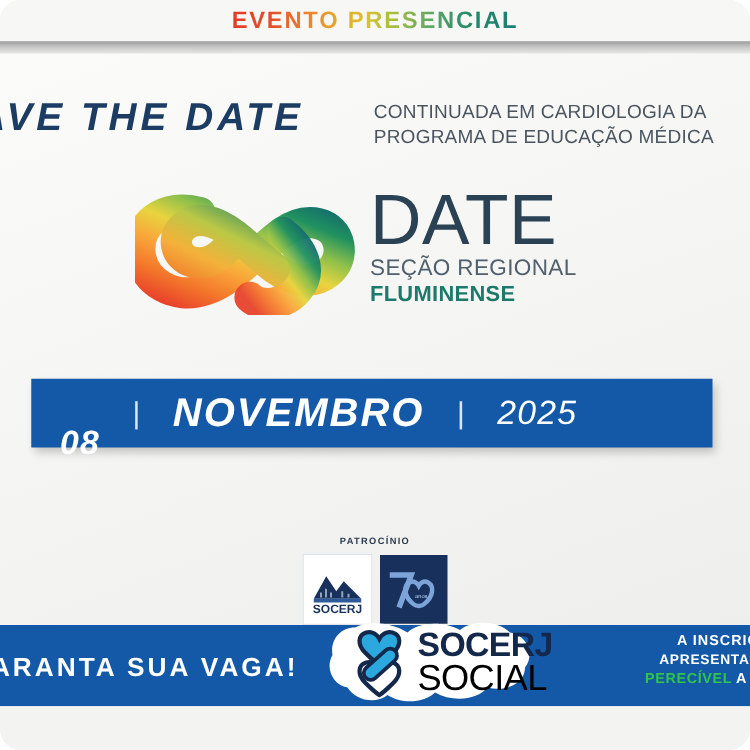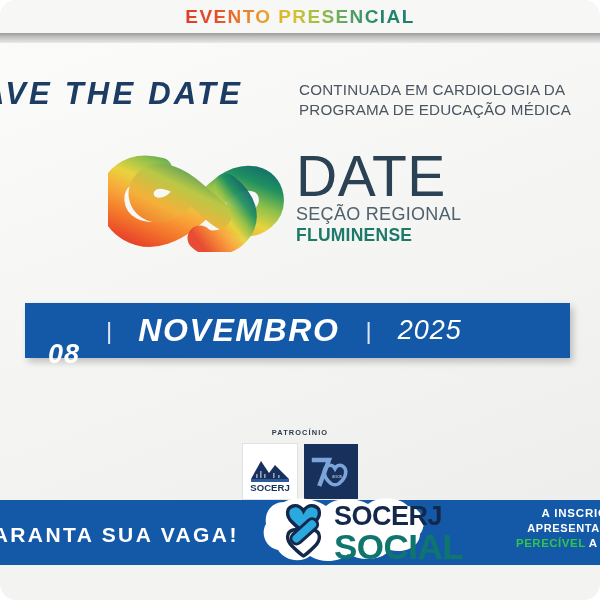--- a/index.html
+++ b/index.html
@@ -278,24 +278,24 @@
     top: 8px;
   }
   .sw-socerj {
     font-size: 27px;
     font-weight: bold;
     letter-spacing: -0.5px;
     color: #14284b;
     line-height: 0.95;
   }
   .sw-social {
-    font-size: 35px;
-    font-weight: bold;
+    font-size: 29px;
+    font-weight: normal;
     letter-spacing: -0.5px;
-    color: #0f766e;
+    color: #000000;
     line-height: 0.95;
   }
 
   .bottom-white {
     position: absolute;
     left: 0;
     top: 565px;
     width: 600px;
     height: 35px;
     background: #f3f3f1;

